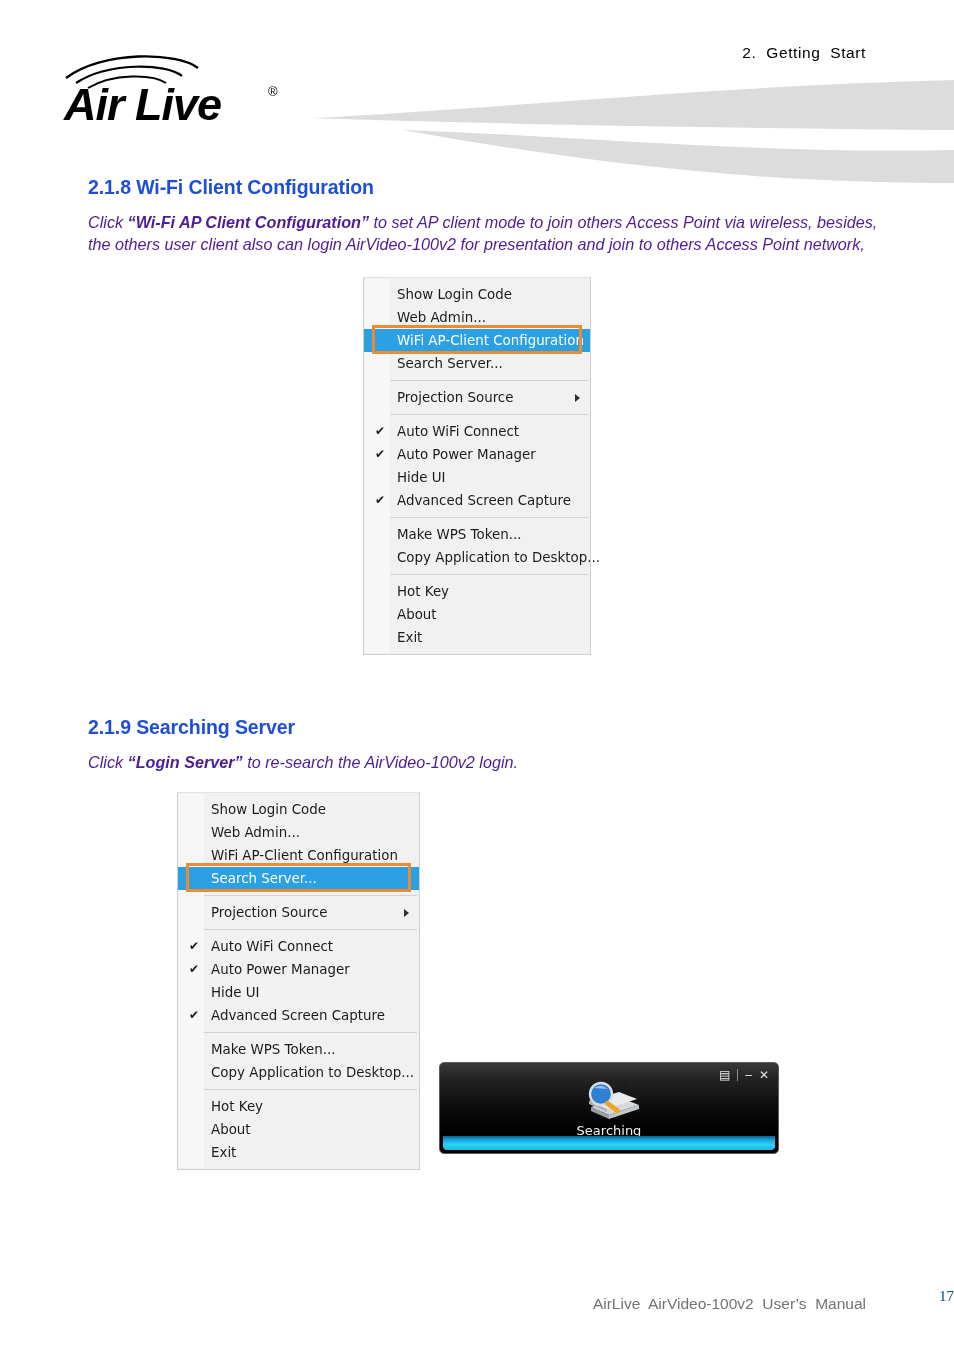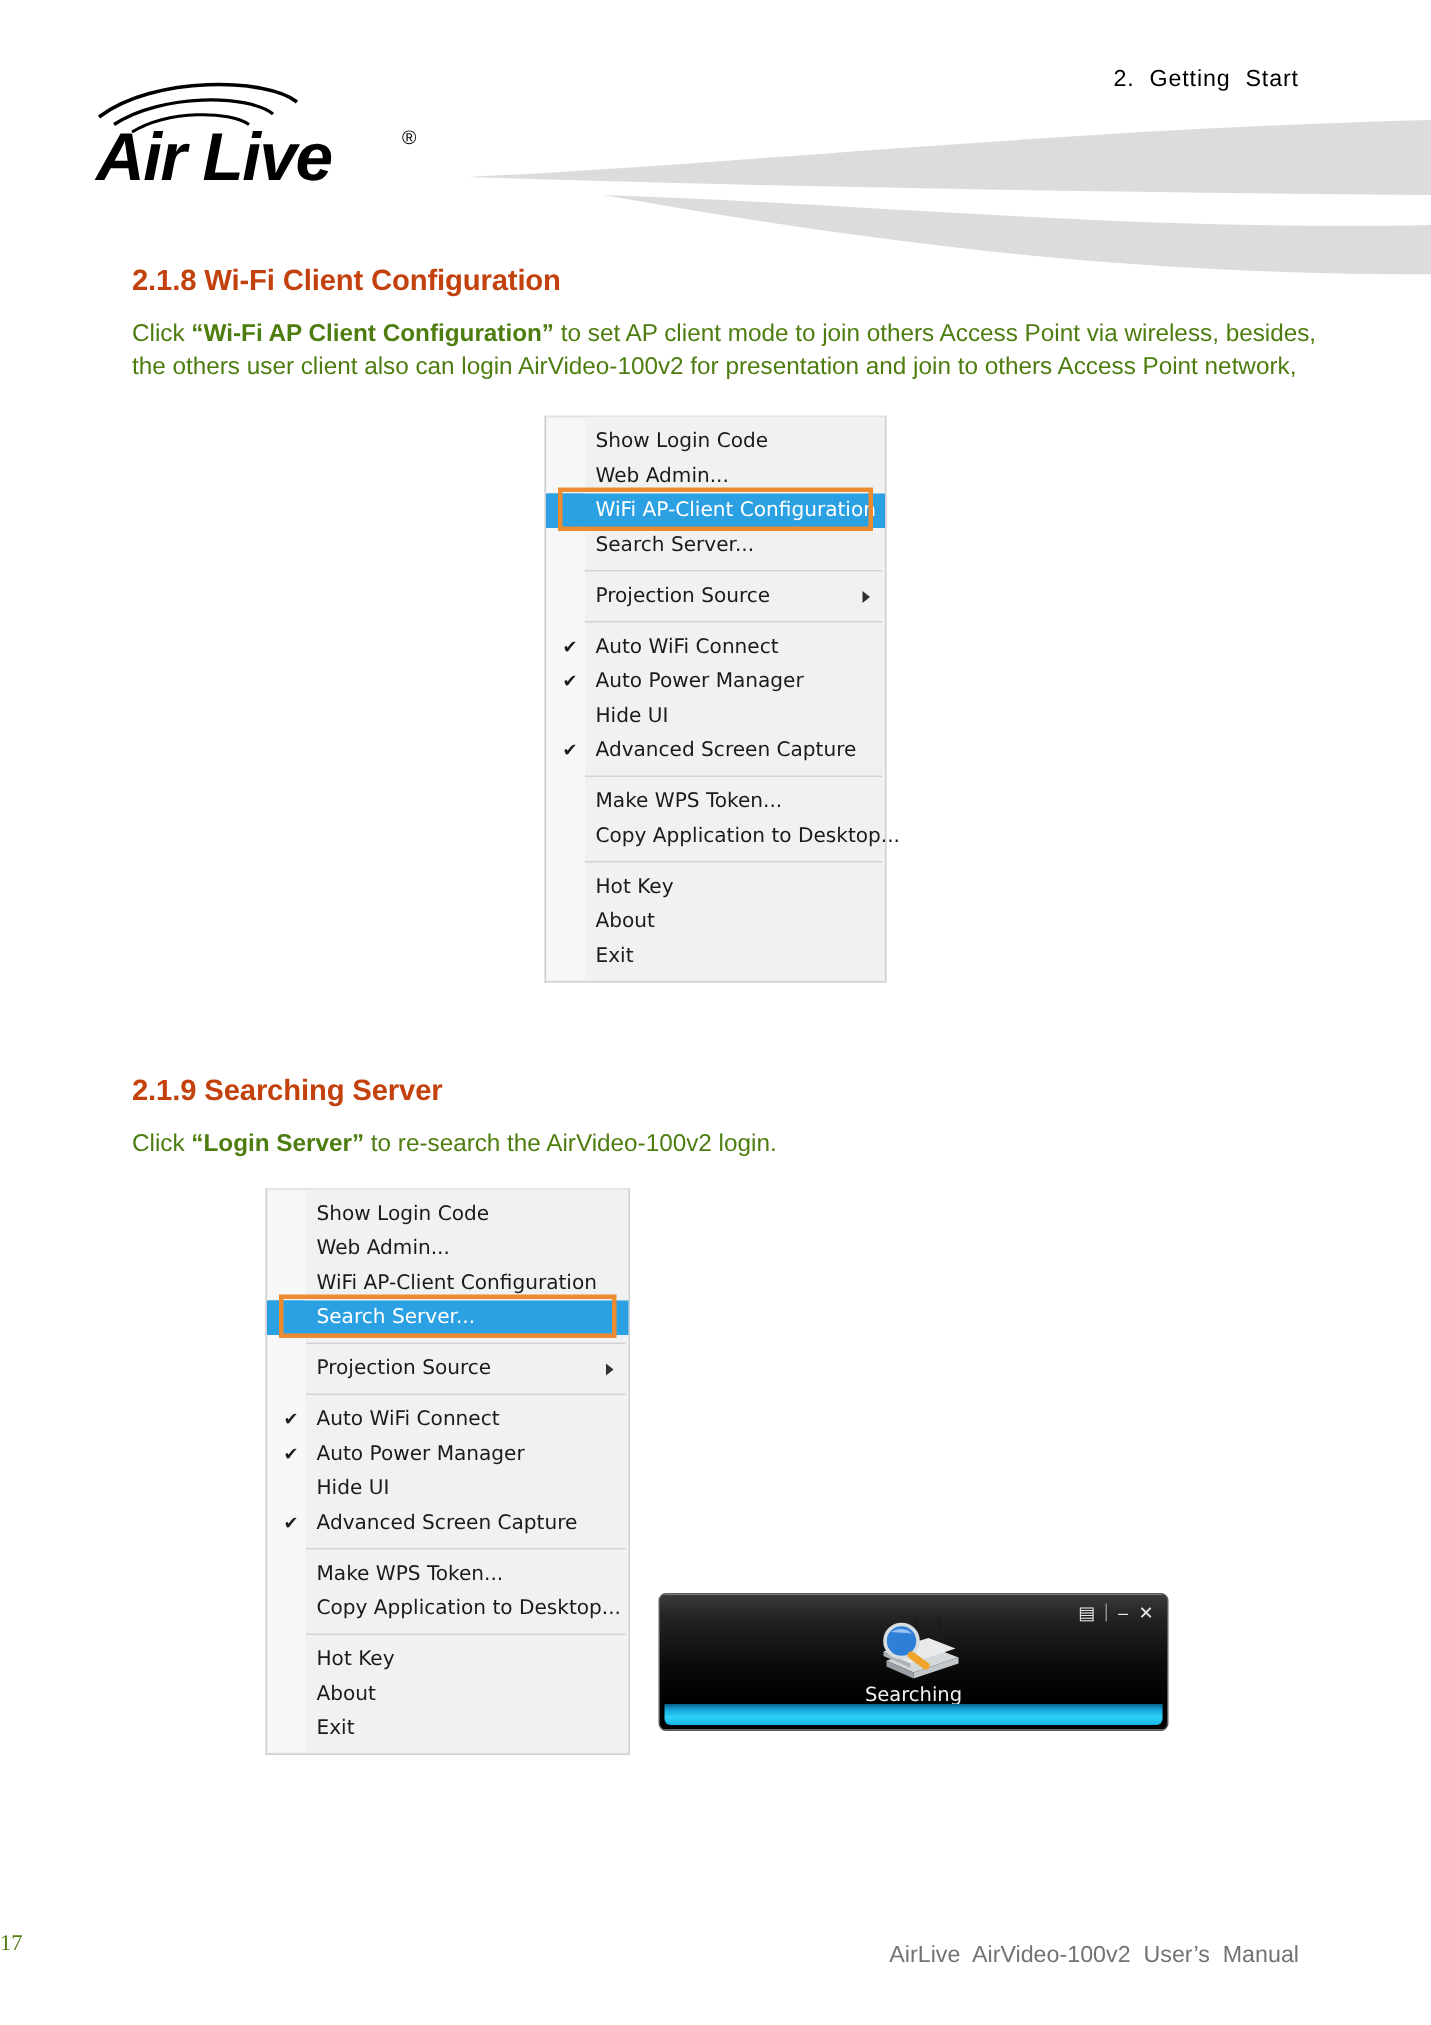--- a/index.html
+++ b/index.html
@@ -21,27 +21,28 @@
     white-space: pre;
   }
   .logo-wrap { position: absolute; left: 58px; top: 52px; width: 250px; height: 76px; }
   .logo-wrap svg { display: block; }
 
   .swoosh { position: absolute; left: 282px; top: 78px; width: 672px; height: 105px; }
 
   
   .sec-head {
     position: absolute; left: 88px;
-    font-size: 19.5px; font-weight: bold; color: #c2410c;
+    font-size: 19.5px; font-weight: bold; color: #1d4ed8;
     letter-spacing: -0.1px;
   }
   .para {
     position: absolute; left: 88px;
-    font-size: 16.2px; color: #4d7c0f; line-height: 22.2px;
+    font-size: 16.2px; color: #4c1d95; line-height: 22.2px;
     width: 790px;
+    font-style: italic;
   }
   .para b { font-weight: bold; }
 
   
   .ctxmenu {
     position: absolute;
     background: #f1f1f1;
     border: 1px solid #cfcfcf;
     border-top: 1px solid #e3e3e3;
     box-sizing: border-box;
@@ -118,22 +119,22 @@
   }
   .dlg .blue {
     position: absolute; left: 3px; right: 3px; bottom: 3px; height: 14px;
     border-radius: 0 0 4px 4px;
     background: linear-gradient(180deg,#0d5f86 0%,#16a7df 28%,#2fd2f7 62%,#16b5e6 100%);
   }
 
   
   .pageno {
     position: absolute; left: 0; right: 0; top: 1288px;
-    text-align: left; font-family: "Liberation Serif", serif;
-    font-size: 15px; color: #4d7c0f;
+    text-align: right; font-family: "Liberation Serif", serif;
+    font-size: 15px; color: #0c4a6e;
   }
   .foot {
     position: absolute; right: 88px; top: 1295px;
     font-size: 15.5px; color: #737373; white-space: pre;
   }
 </style>
 </head>
 <body>
 
 <div class="page">

